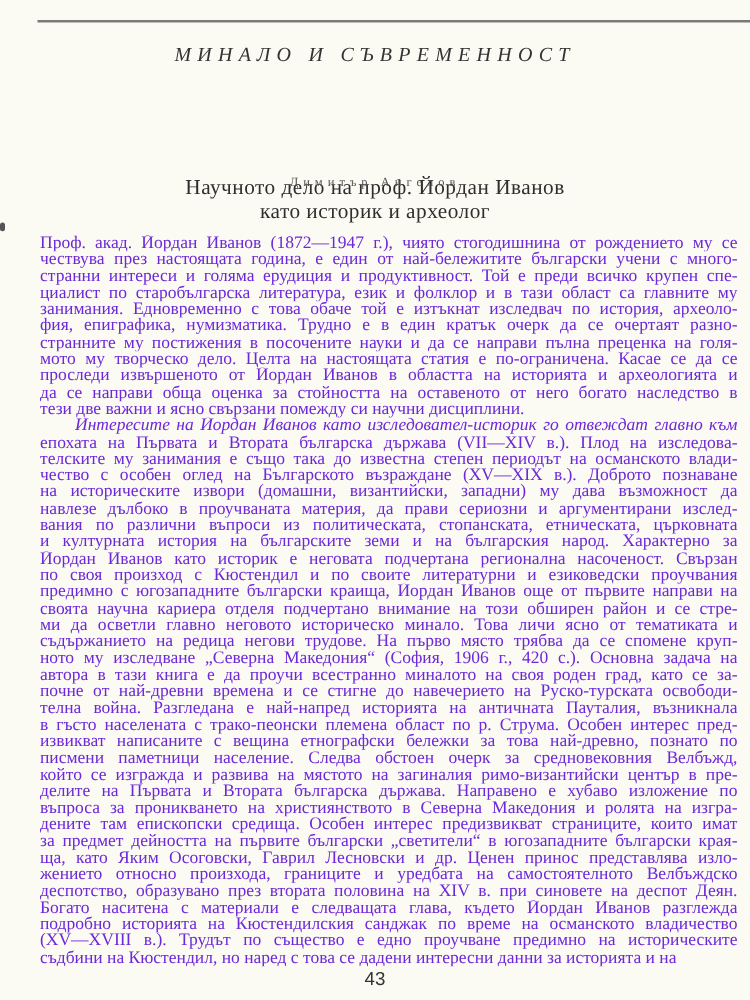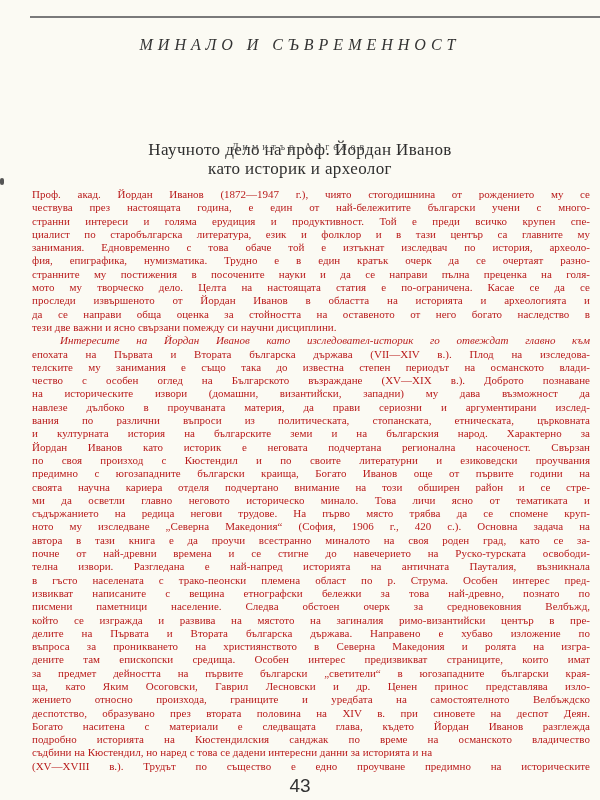--- a/index.html
+++ b/index.html
@@ -31,31 +31,31 @@
     color: #555;
   }
   .stray-mark {
     position: absolute; left: 0; top: 178px; width: 4px; height: 7px;
     background: #555; border-radius: 2px;
   }
   .body-text {
     position: absolute; left: 32px; width: 558px; top: 188px;
   }
   .line {
-    font-size: 11px; line-height: 13.3px; height: 13.3px;
+    font-size: 14px; line-height: 13.3px; height: 13.3px;
     white-space: nowrap; overflow: hidden;
     text-align: justify; text-align-last: justify;
-    color: #b91c1c;
+    color: #6d28d9;
   }
   .line.last { text-align-last: left; }
   .line.indent { padding-left: 28px; font-style: italic; }
   .page-number {
     position: absolute; top: 775px; left: 0; width: 600px;
     text-align: center; font-family: "Liberation Sans", sans-serif;
-    font-size: 19px; color: #333;
+    font-size: 15px; color: #333;
   }
 </style>
 </head>
 <body>
 
 <div class="top-rule"></div>
 
 <div class="section-header">МИНАЛО И СЪВРЕМЕННОСТ</div>
 
 <div class="title">
@@ -64,56 +64,56 @@
 </div>
 
 <div class="author">Димитър Ангелов</div>
 
 <div class="stray-mark"></div>
 
 <div class="body-text" id="body-text">
     <div class="line">Проф. акад. Йордан Иванов (1872—1947 г.), чиято стогодишнина от рождението му се</div>
     <div class="line">чествува през настоящата година, е един от най-бележитите български учени с много-</div>
     <div class="line">странни интереси и голяма ерудиция и продуктивност. Той е преди всичко крупен спе-</div>
-    <div class="line">циалист по старобългарска литература, език и фолклор и в тази център са главните му</div>
+    <div class="line">циалист по старобългарска литература, език и фолклор и в тази област са главните му</div>
     <div class="line">занимания. Едновременно с това обаче той е изтъкнат изследвач по история, археоло-</div>
     <div class="line">фия, епиграфика, нумизматика. Трудно е в един кратък очерк да се очертаят разно-</div>
     <div class="line">странните му постижения в посочените науки и да се направи пълна преценка на голя-</div>
     <div class="line">мото му творческо дело. Целта на настоящата статия е по-ограничена. Касае се да се</div>
     <div class="line">проследи извършеното от Йордан Иванов в областта на историята и археологията и</div>
     <div class="line">да се направи обща оценка за стойността на оставеното от него богато наследство в</div>
     <div class="line last">тези две важни и ясно свързани помежду си научни дисциплини.</div>
     <div class="line indent">Интересите на Йордан Иванов като изследовател-историк го отвеждат главно към</div>
     <div class="line">епохата на Първата и Втората българска държава (VII—XIV в.). Плод на изследова-</div>
     <div class="line">телските му занимания е също така до известна степен периодът на османското влади-</div>
     <div class="line">чество с особен оглед на Българското възраждане (XV—XIX в.). Доброто познаване</div>
     <div class="line">на историческите извори (домашни, византийски, западни) му дава възможност да</div>
     <div class="line">навлезе дълбоко в проучваната материя, да прави сериозни и аргументирани изслед-</div>
     <div class="line">вания по различни въпроси из политическата, стопанската, етническата, църковната</div>
     <div class="line">и културната история на българските земи и на българския народ. Характерно за</div>
     <div class="line">Йордан Иванов като историк е неговата подчертана регионална насоченост. Свързан</div>
     <div class="line">по своя произход с Кюстендил и по своите литературни и езиковедски проучвания</div>
-    <div class="line">предимно с югозападните български краища, Богато Иванов още от първите години на</div>
+    <div class="line">предимно с югозападните български краища, Йордан Иванов още от първите направи на</div>
     <div class="line">своята научна кариера отделя подчертано внимание на този обширен район и се стре-</div>
     <div class="line">ми да осветли главно неговото историческо минало. Това личи ясно от тематиката и</div>
     <div class="line">съдържанието на редица негови трудове. На първо място трябва да се спомене круп-</div>
     <div class="line">ното му изследване „Северна Македония“ (София, 1906 г., 420 с.). Основна задача на</div>
     <div class="line">автора в тази книга е да проучи всестранно миналото на своя роден град, като се за-</div>
     <div class="line">почне от най-древни времена и се стигне до навечерието на Руско-турската освободи-</div>
-    <div class="line">телна извори. Разгледана е най-напред историята на античната Пауталия, възникнала</div>
+    <div class="line">телна война. Разгледана е най-напред историята на античната Пауталия, възникнала</div>
     <div class="line">в гъсто населената с трако-пеонски племена област по р. Струма. Особен интерес пред-</div>
     <div class="line">извикват написаните с вещина етнографски бележки за това най-древно, познато по</div>
     <div class="line">писмени паметници население. Следва обстоен очерк за средновековния Велбъжд,</div>
     <div class="line">който се изгражда и развива на мястото на загиналия римо-византийски център в пре-</div>
     <div class="line">делите на Първата и Втората българска държава. Направено е хубаво изложение по</div>
     <div class="line">въпроса за проникването на християнството в Северна Македония и ролята на изгра-</div>
     <div class="line">дените там епископски средища. Особен интерес предизвикват страниците, които имат</div>
     <div class="line">за предмет дейността на първите български „светители“ в югозападните български края-</div>
     <div class="line">ща, като Яким Осоговски, Гаврил Лесновски и др. Ценен принос представлява изло-</div>
     <div class="line">жението относно произхода, границите и уредбата на самостоятелното Велбъждско</div>
     <div class="line">деспотство, образувано през втората половина на XIV в. при синовете на деспот Деян.</div>
     <div class="line">Богато наситена с материали е следващата глава, където Йордан Иванов разглежда</div>
     <div class="line">подробно историята на Кюстендилския санджак по време на османското владичество</div>
+    <div class="line">(XV—XVIII в.). Трудът по същество е едно проучване предимно на историческите</div>
     <div class="line last">съдбини на Кюстендил, но наред с това се дадени интересни данни за историята и на</div>
-    <div class="line">(XV—XVIII в.). Трудът по същество е едно проучване предимно на историческите</div>
   </div>
 
 <div class="page-number">43</div>
 
 </body></html>

